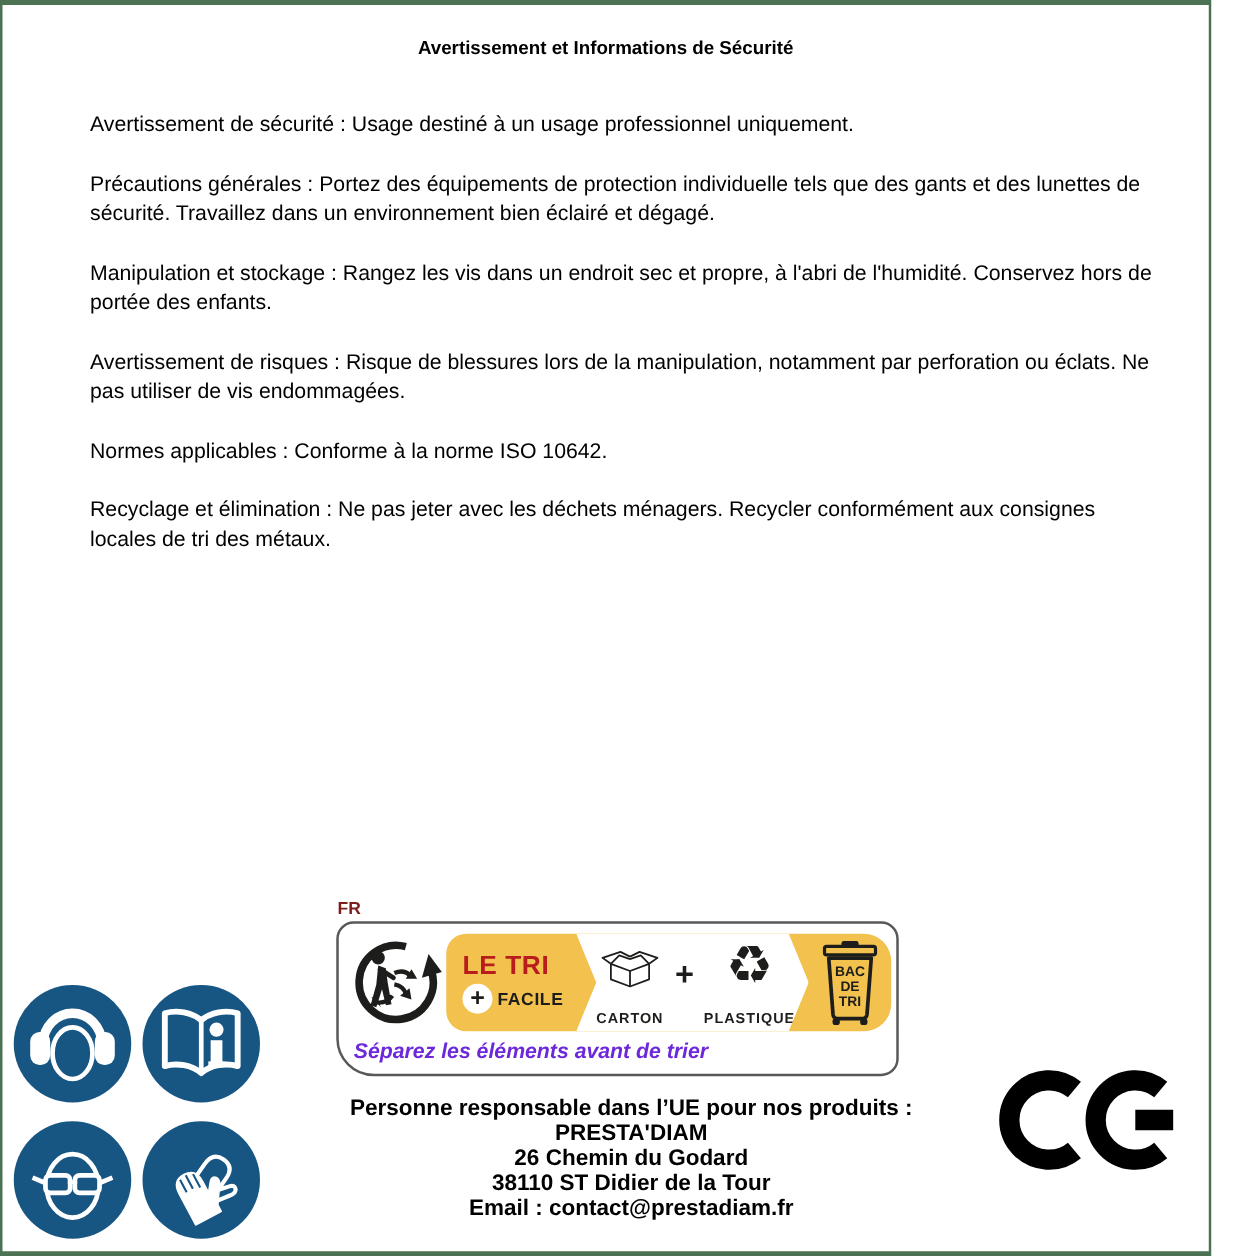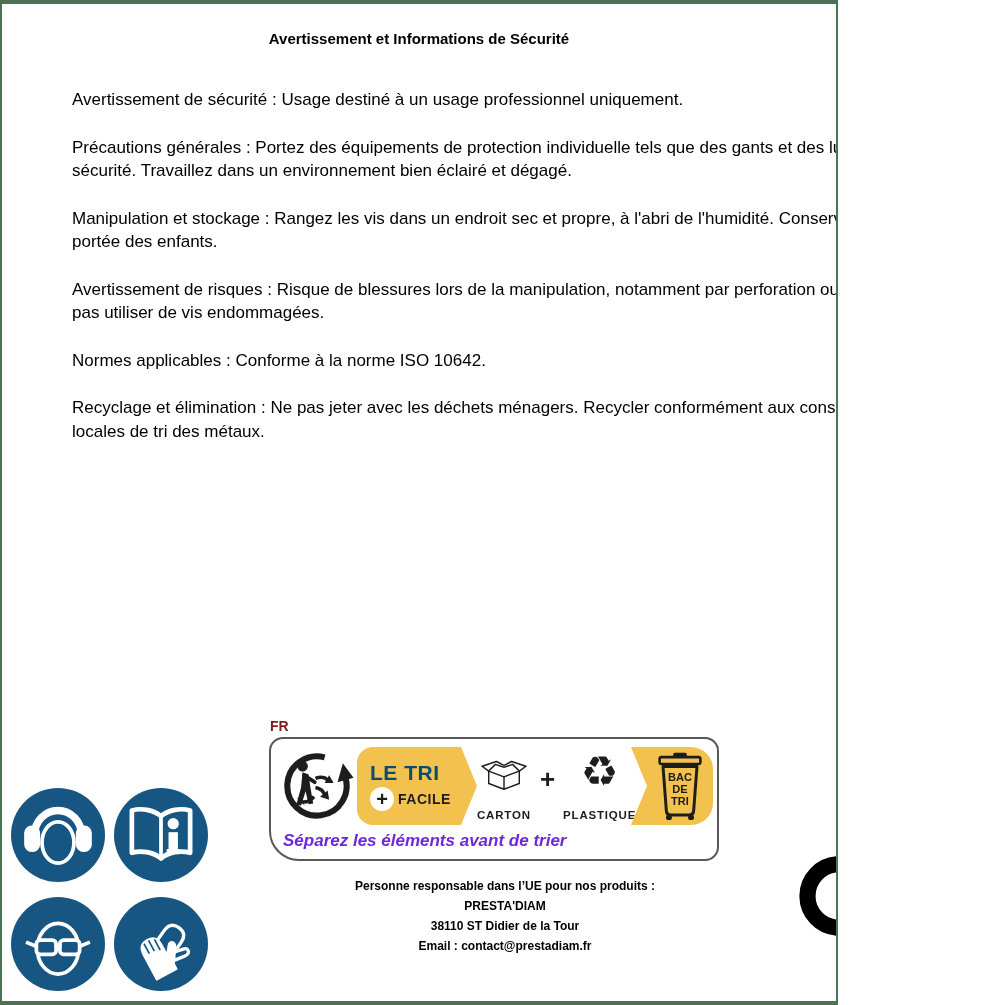--- a/index.html
+++ b/index.html
@@ -1,17 +1,17 @@
 <!DOCTYPE html>
 <html><head>
 <meta charset="utf-8">
 <style>
   html,body{margin:0;padding:0;background:#fff;}
   .page{
-    position:relative;width:838px;height:1005px;background:#fff;box-sizing:border-box;
+    position:relative;width:969px;height:1005px;background:#fff;box-sizing:border-box;
     border-top:4px solid #4C7254;border-bottom:4px solid #4C7254;
     border-left:2px solid #4C7254;border-right:2px solid #4C7254;
     font-family:"Liberation Sans", sans-serif;color:#000;overflow:hidden;
   }
   .title{
     position:absolute;top:26px;left:0;width:100%;text-align:center;
     font-size:15px;font-weight:bold;margin:0;
   }
   .paragraphs{position:absolute;top:84px;left:70px;width:852px;}
   .paragraphs p{margin:0 0 24px 0;font-size:17px;line-height:23.5px;}
@@ -29,21 +29,21 @@
     position:absolute;left:267px;top:733px;width:450px;height:124px;box-sizing:border-box;
     border:2px solid #58585a;border-radius:14px 14px 14px 30px;background:#fff;
   }
   .band{position:absolute;left:8px;top:8px;height:78px;display:flex;align-items:center;}
   .triman{width:76px;height:76px;flex:none;}
   .yellowband{
     flex:none;margin-left:2px;width:356px;height:78px;background:#F2C14E;
     border-radius:16px 22px 22px 16px;display:flex;align-items:stretch;
   }
   .letri{flex:none;width:104px;display:flex;flex-direction:column;justify-content:center;padding-left:13px;box-sizing:border-box;}
-  .letri-l1{font-size:21px;font-weight:bold;color:#0c4a6e;letter-spacing:.5px;line-height:24px;}
+  .letri-l1{font-size:21px;font-weight:bold;color:#b91c1c;letter-spacing:.5px;line-height:24px;}
   .letri-l2{display:flex;align-items:center;gap:4px;margin-top:2px;}
   .plus-circle{
     width:24px;height:24px;border-radius:50%;background:#fff;color:#1d1d1b;flex:none;
     display:flex;align-items:center;justify-content:center;font-size:20px;font-weight:bold;line-height:1;
   }
   .letri-word{font-size:14px;font-weight:bold;color:#1d1d1b;letter-spacing:.5px;}
   .chevron{
     flex:none;width:186px;background:#fff;display:flex;align-items:center;justify-content:center;gap:8px;
     clip-path:polygon(0 0, calc(100% - 16px) 0, 100% 50%, calc(100% - 16px) 100%, 0 100%, 16px 50%);
     padding:0 18px 0 22px;box-sizing:border-box;
@@ -53,21 +53,21 @@
   .mat-plus{font-size:26px;font-weight:bold;color:#1d1d1b;padding-bottom:14px;}
   .recycle-glyph{font-size:42px;line-height:44px;color:#1d1d1b;}
   .binwrap{flex:1;display:flex;align-items:center;justify-content:center;}
   .tagline{
     position:absolute;right:14px;top:92px;width:420px;text-align:left;
     font-size:17px;font-weight:bold;font-style:italic;color:#6d28d9;
   }
   
   .address{
     position:absolute;left:253px;top:872px;width:500px;text-align:center;
-    font-size:12px;font-weight:bold;line-height:20px;
+    font-size:18px;font-weight:bold;line-height:20px;
   }
   
   .ce{position:absolute;left:797px;top:840px;width:148px;height:104px;}
 </style>
 </head>
 <body>
 
 <div class="page">
 
   <h1 class="title">Avertissement et Informations de Sécurité</h1>
@@ -183,20 +183,21 @@
           </svg>
         </div>
       </div>
     </div>
     <div class="tagline">Séparez les éléments avant de trier</div>
   </div>
 
   <div class="address">
     <div>Personne responsable dans l’UE pour nos produits :</div>
     <div>PRESTA'DIAM</div>
+    <div>26 Chemin du Godard</div>
     <div>38110 ST Didier de la Tour</div>
     <div>Email : contact@prestadiam.fr</div>
   </div>
 
   <svg class="ce" viewBox="0 0 210 120" aria-label="CE">
     <path d="M 85.9 25.5 A 45 45 0 1 0 85.9 94.5" fill="none" stroke="#000" stroke-width="23"></path>
     <path d="M 183.9 25.5 A 45 45 0 1 0 183.9 94.5" fill="none" stroke="#000" stroke-width="23"></path>
     <path d="M 155 60 L 198 60" stroke="#000" stroke-width="23"></path>
   </svg>
 

